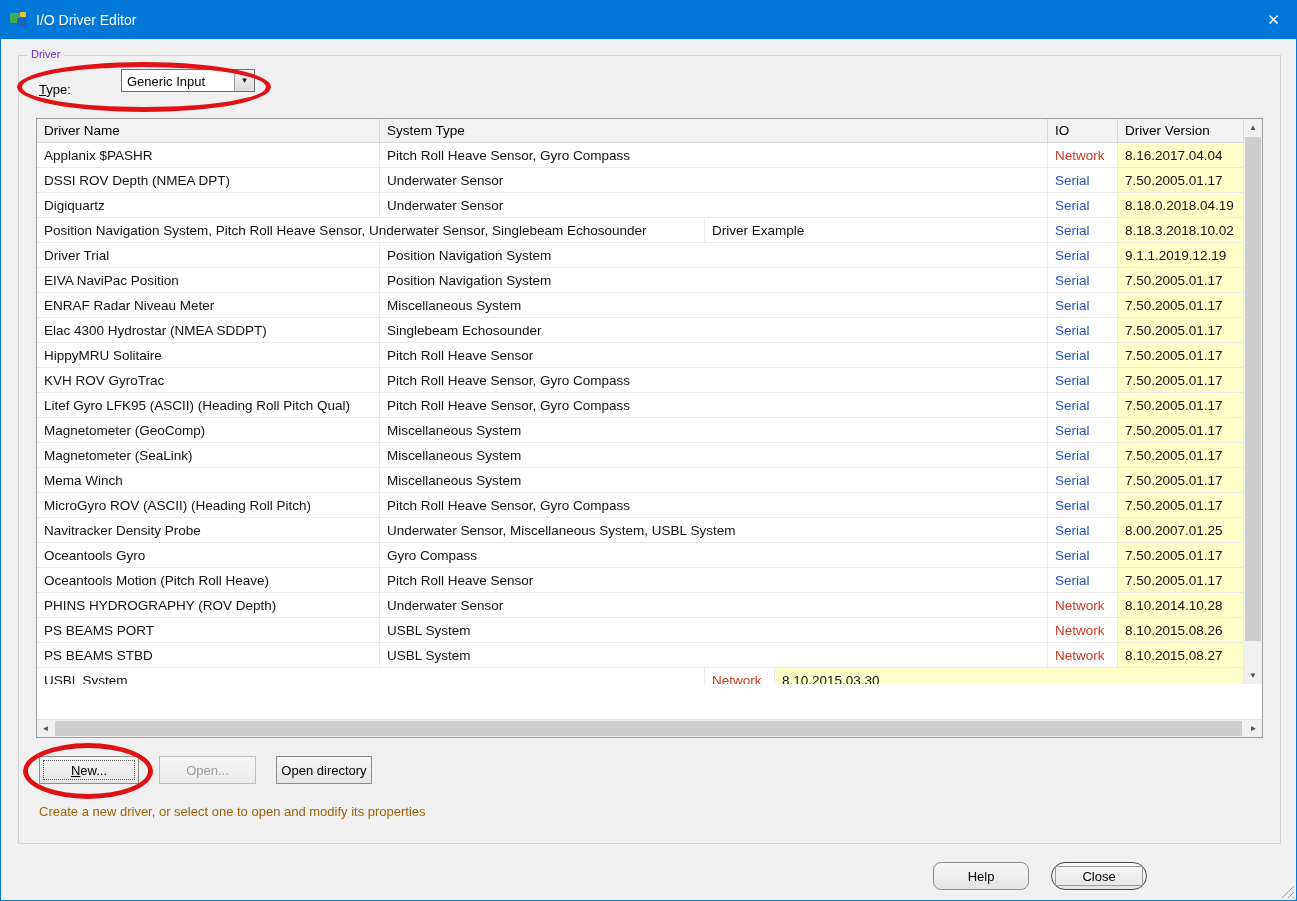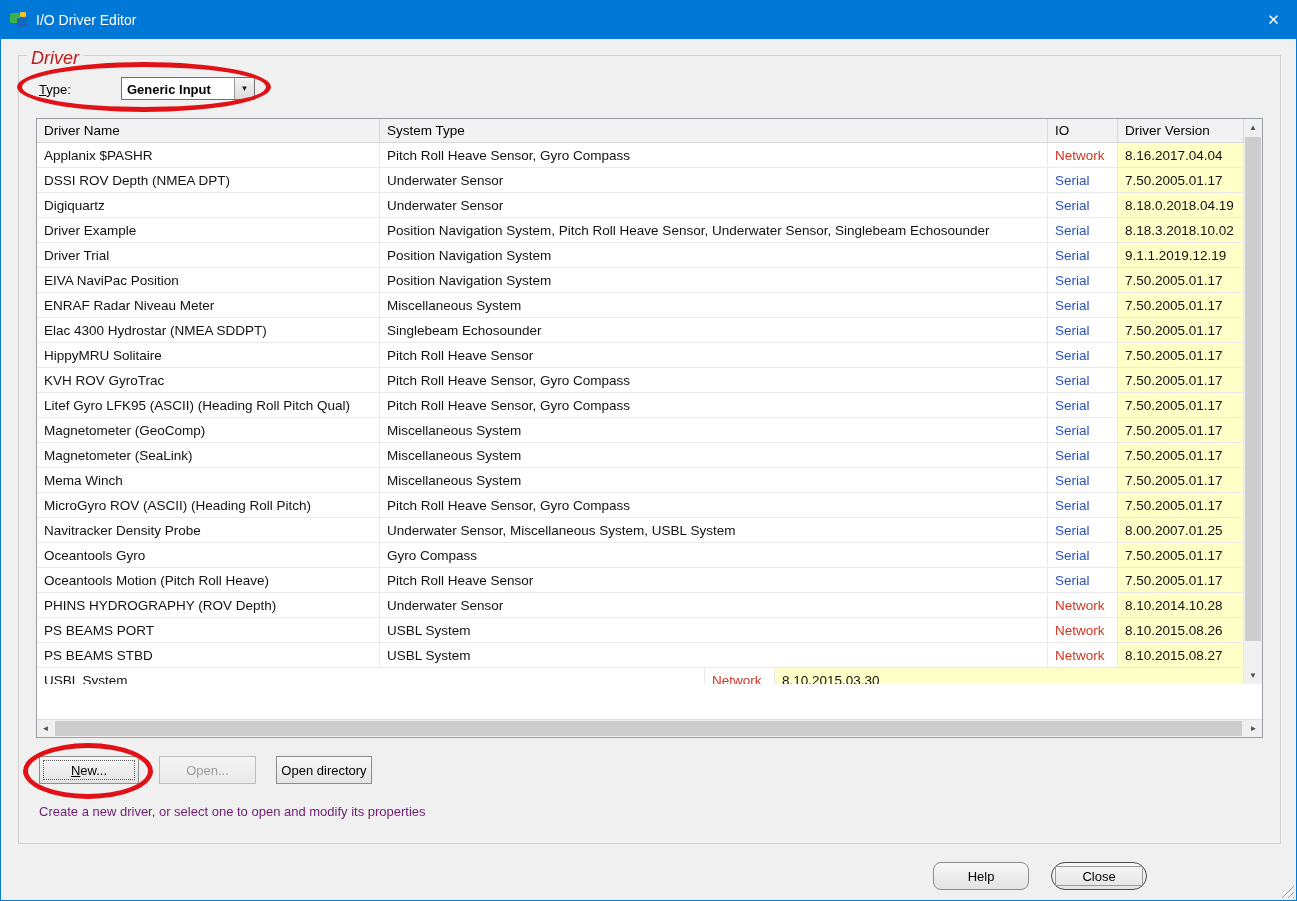--- a/index.html
+++ b/index.html
@@ -26,29 +26,29 @@
     font-size:15px; color:#fff; cursor:default;
   }
 
   
   .groupbox {
     position:absolute; left:17px; top:54px; width:1263px; height:789px;
     border:1px solid #d0d0d0;
   }
   .groupbox-legend {
     position:absolute; left:8px; top:-8px; padding:0 4px;
-    background:#f0f0f0; font-size:18px; color:#b91c1c;font-style:italic;
+    background:#f0f0f0; font-size:11px; color:#6d28d9;
   }
 
   
   .type-label { position:absolute; left:20px; top:26px; font-size:13px; }
   .mn { text-decoration:underline; }
   .combo {
-    position:absolute; left:102px; top:21px; width:134px; height:23px;
-    background:#fff; border:1px solid #707070; display:flex;font-weight:bold;
+    position:absolute; left:102px; top:13px; width:134px; height:23px;
+    background:#fff; border:1px solid #707070; display:flex;
   }
   .combo-value { flex:1; font-size:13px; padding:4px 0 0 5px; white-space:nowrap; overflow:hidden; }
   .combo-btn {
     width:20px; border-left:1px solid #9a9a9a;
     background:linear-gradient(#f4f4f4,#dcdcdc);
     display:flex; align-items:center; justify-content:center;
     font-size:8px; color:#1a1a1a;
   }
 
   
@@ -114,21 +114,21 @@
   .btn.default::after {
     content:""; position:absolute; inset:3px; border:1px solid #9a9a9a; pointer-events:none;
   }
   .btn.disabled { color:#9d9d9d; border-color:#bdbdbd; background:linear-gradient(#f4f4f4,#eaeaea); }
 
   .action-row { position:absolute; left:20px; top:700px; display:flex; gap:20px; }
   .btn-new { width:100px; }
   .btn-open { width:97px; }
   .btn-opendir { width:96px; }
 
-  .hint { position:absolute; left:20px; top:748px; font-size:13px; color:#701a75; }
+  .hint { position:absolute; left:20px; top:748px; font-size:13px; color:#a16207; }
 
   .btn-help  { position:absolute; left:932px;  top:861px; width:96px;border-radius:8px; }
   .btn-close { position:absolute; left:1050px; top:861px; width:96px;border-radius:14px; }
 
   
   .annotation {
     position:absolute; border:5px solid var(--annotation); border-radius:50%;
     pointer-events:none; z-index:20;
   }
   .annotation-type { left:16px; top:61px; width:254px; height:50px; }
@@ -190,22 +190,22 @@
   </div>
 
   <div class="tr">
     <div class="td col-name">Digiquartz</div>
     <div class="td col-system">Underwater Sensor</div>
     <div class="td col-io io-serial">Serial</div>
     <div class="td col-version">8.18.0.2018.04.19</div>
   </div>
 
   <div class="tr">
+    <div class="td col-system">Position Navigation System, Pitch Roll Heave Sensor, Underwater Sensor, Singlebeam Echosounder</div>
     <div class="td col-name">Driver Example</div>
-    <div class="td col-system">Position Navigation System, Pitch Roll Heave Sensor, Underwater Sensor, Singlebeam Echosounder</div>
     <div class="td col-io io-serial">Serial</div>
     <div class="td col-version">8.18.3.2018.10.02</div>
   </div>
 
   <div class="tr">
     <div class="td col-name">Driver Trial</div>
     <div class="td col-system">Position Navigation System</div>
     <div class="td col-io io-serial">Serial</div>
     <div class="td col-version">9.1.1.2019.12.19</div>
   </div>

